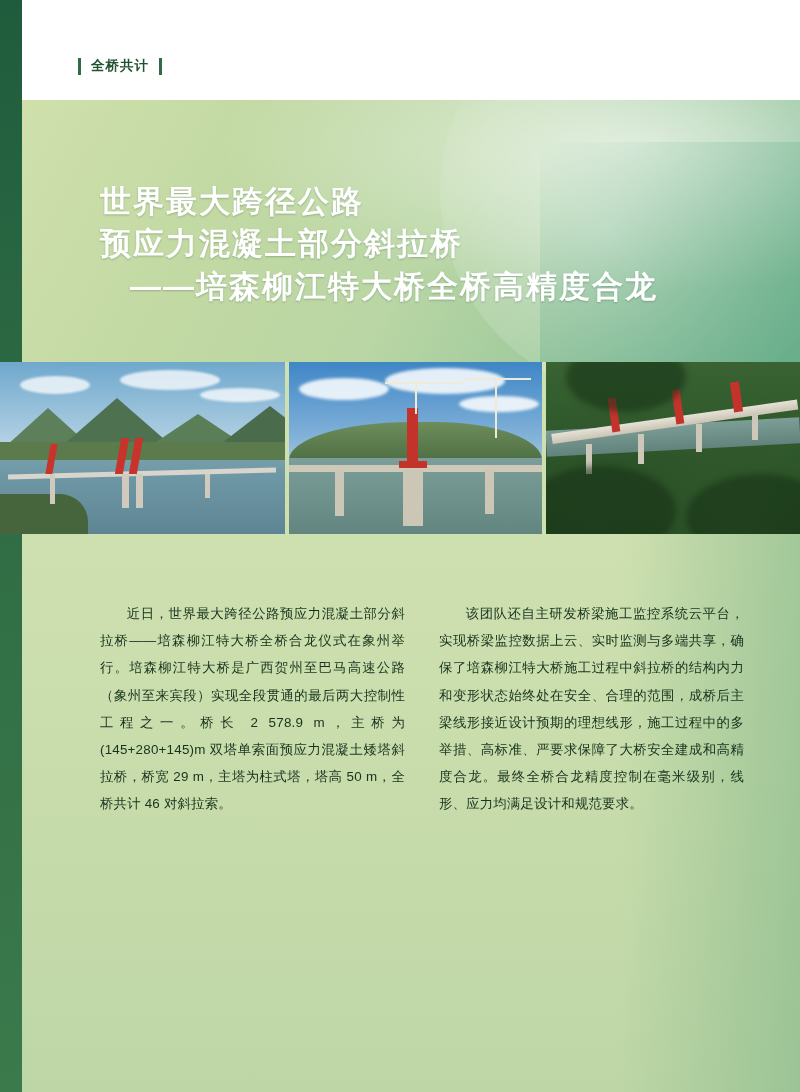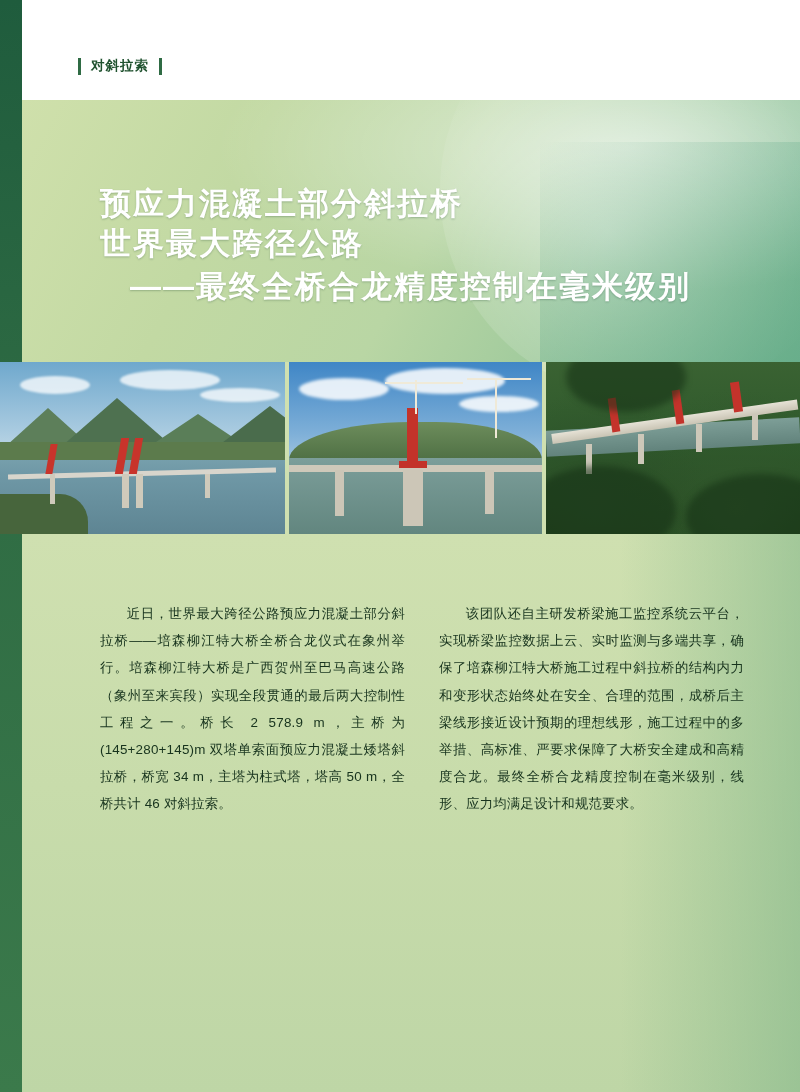--- a/index.html
+++ b/index.html
@@ -319,29 +319,29 @@
 <body>
 
 <div class="page">
 
   <div class="left-bar"></div>
   <div class="frame-green"></div>
 
   <div class="top-strip"></div>
   <div class="section-tag">
     <span class="tag-rule"></span>
-    <span class="tag-text">对斜拉索</span>
+    <span class="tag-text">全桥共计</span>
     <span class="tag-rule"></span>
   </div>
 
   <div class="header-band">
     <div class="title-wrap">
+      <div class="title-line title-l1">世界最大跨径公路</div>
       <div class="title-line title-l2">预应力混凝土部分斜拉桥</div>
-      <div class="title-line title-l1">世界最大跨径公路</div>
-      <div class="title-line title-l3">——最终全桥合龙精度控制在毫米级别</div>
+      <div class="title-line title-l3">——培森柳江特大桥全桥高精度合龙</div>
     </div>
   </div>
 
   <div class="photo-strip">
 
     <div class="photo p1">
       <div class="sky"></div>
       <div class="cloud" style="left:20px; top:14px; width:70px; height:18px;"></div>
       <div class="cloud" style="left:120px; top:8px; width:100px; height:20px;"></div>
       <div class="cloud" style="left:200px; top:26px; width:80px; height:14px;"></div>
@@ -395,21 +395,21 @@
       <div class="darkveg" style="left:-20px; top:104px; width:150px; height:90px;"></div>
       <div class="darkveg" style="left:140px; top:112px; width:150px; height:86px;"></div>
       <div class="darkveg" style="left:20px; top:-20px; width:120px; height:70px;"></div>
     </div>
 
   </div>
 
   <div class="body-area">
     <div class="columns">
       <div class="col">
-        <p class="para indent">近日，世界最大跨径公路预应力混凝土部分斜拉桥——培森柳江特大桥全桥合龙仪式在象州举行。培森柳江特大桥是广西贺州至巴马高速公路（象州至来宾段）实现全段贯通的最后两大控制性工程之一。桥长 2 578.9 m，主桥为 (145+280+145)m 双塔单索面预应力混凝土矮塔斜拉桥，桥宽 34 m，主塔为柱式塔，塔高 50 m，全桥共计 46 对斜拉索。</p>
+        <p class="para indent">近日，世界最大跨径公路预应力混凝土部分斜拉桥——培森柳江特大桥全桥合龙仪式在象州举行。培森柳江特大桥是广西贺州至巴马高速公路（象州至来宾段）实现全段贯通的最后两大控制性工程之一。桥长 2 578.9 m，主桥为 (145+280+145)m 双塔单索面预应力混凝土矮塔斜拉桥，桥宽 29 m，主塔为柱式塔，塔高 50 m，全桥共计 46 对斜拉索。</p>
       </div>
       <div class="col">
         <p class="para indent">该团队还自主研发桥梁施工监控系统云平台，实现桥梁监控数据上云、实时监测与多端共享，确保了培森柳江特大桥施工过程中斜拉桥的结构内力和变形状态始终处在安全、合理的范围，成桥后主梁线形接近设计预期的理想线形，施工过程中的多举措、高标准、严要求保障了大桥安全建成和高精度合龙。最终全桥合龙精度控制在毫米级别，线形、应力均满足设计和规范要求。</p>
       </div>
     </div>
   </div>
 
   <div class="right-edge"></div>
 </div>
 

